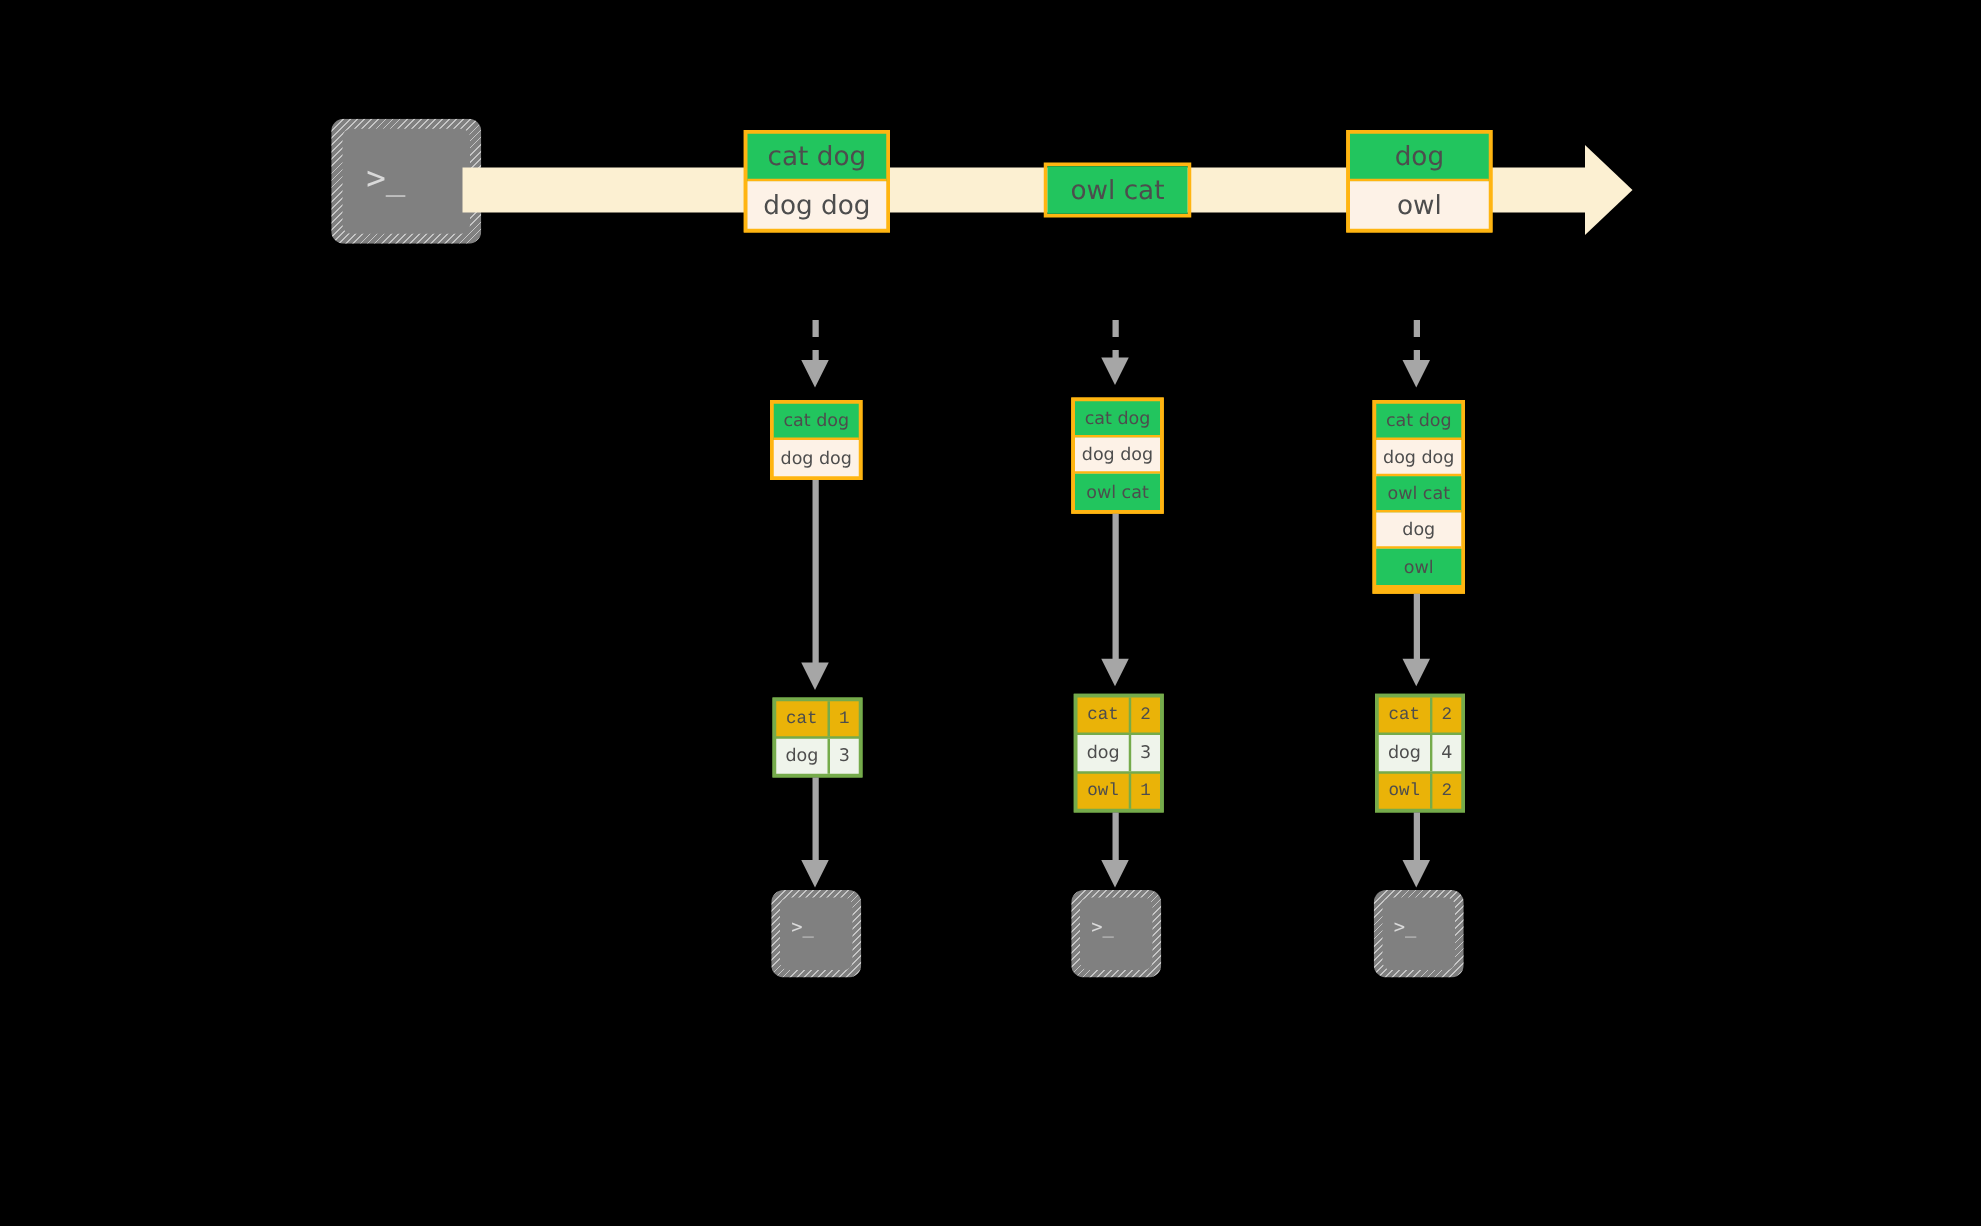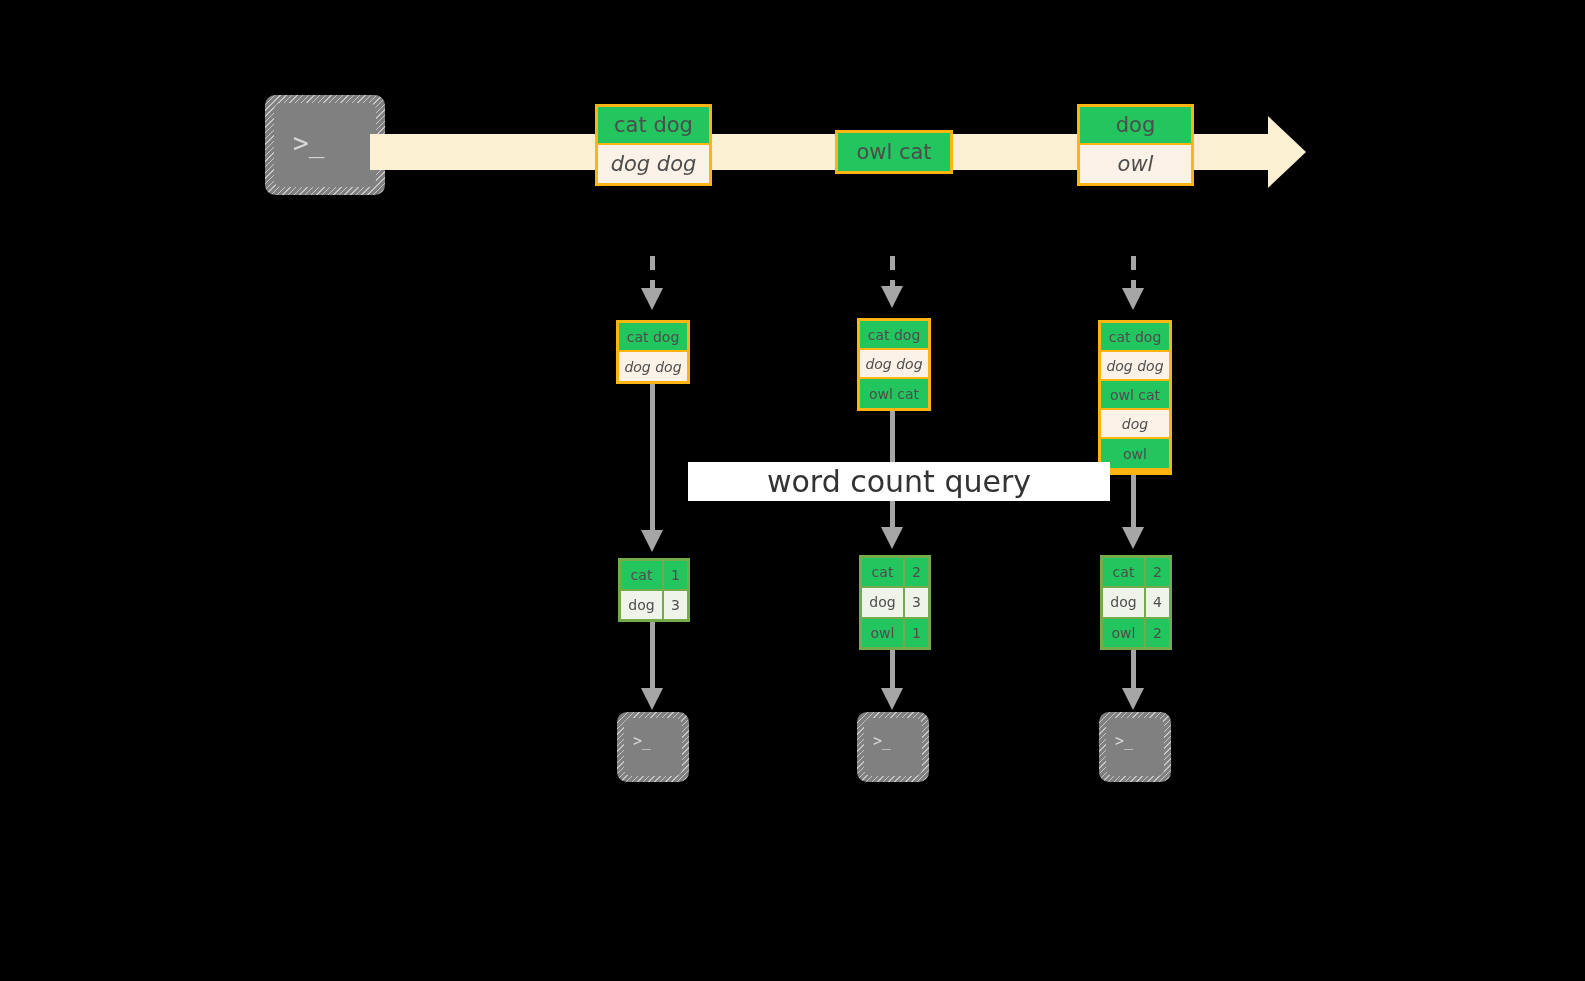--- a/index.html
+++ b/index.html
@@ -75,21 +75,21 @@
     box-sizing: border-box;
     display: flex;
     align-items: center;
     justify-content: center;
     color: #4d4d4d;
     white-space: nowrap;
     border-bottom: 2px solid #ffb511;
   }
   .rec-cell:last-child { border-bottom: none; }
   .rec-a { background: #22c55e; }
-  .rec-b { background: #fdf2e7; font-style: italic; }
+  .rec-b { background: #fdf2e7; }
 
   
   .res-table {
     position: absolute;
     box-sizing: border-box;
     border: 3px solid #75ab4b;
     background: #75ab4b;
     display: flex;
     flex-direction: column;
   }
@@ -101,21 +101,21 @@
   .res-row:last-child { border-bottom: none; }
   .res-key, .res-val {
     box-sizing: border-box;
     display: flex;
     align-items: center;
     justify-content: center;
     color: #4d4d4d;
     white-space: nowrap;
   }
   .res-key { border-right: 2px solid #75ab4b; }
-  .res-a { background: #22c55e; }
+  .res-a { background: #eab308; font-family: Liberation Mono, monospace; }
   .res-b { background: #eff4eb; }
 
   
   .conn {
     position: absolute;
     background: #a6a6a6;
   }
   .conn-dash {
     position: absolute;
     background-image: linear-gradient(
@@ -268,17 +268,14 @@
   </div>
 
   <div class="conn" style="left:1131px; top:650px; width:5px; height:40px;"></div>
   <div class="conn-head" style="left:1122px; top:688px;"></div>
 
   <div class="term" style="left:1099px; top:712px; width:72px; height:70px;">
     <div class="term-inner" style="left:7px; top:6px; width:58px; height:58px;"></div>
     <div class="term-prompt" style="left:16px; top:22px; font-size:15px;">&gt;_</div>
   </div>
 
-  <div class="query-band" style="left:688px; top:462px; width:422px; height:39px;">
-    <span style="font-size:30px;">word count query</span>
-  </div>
 
 </div>
 
 </body></html>

